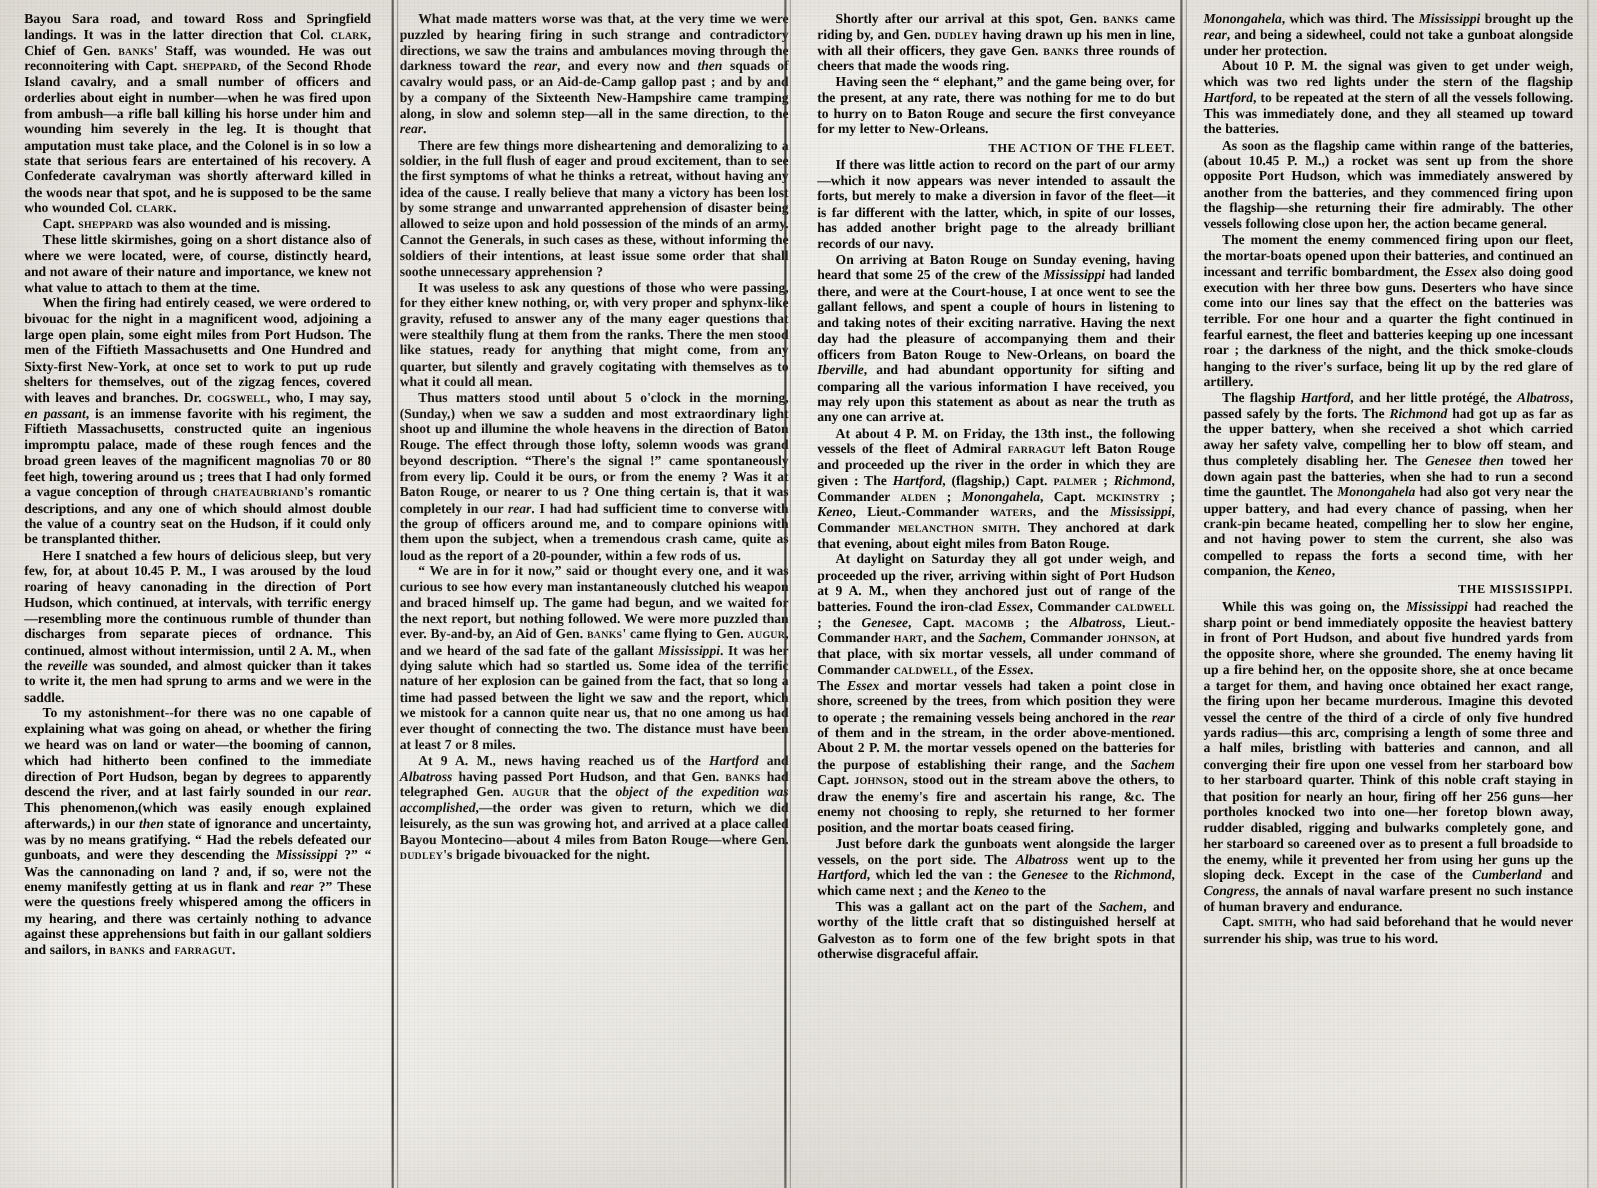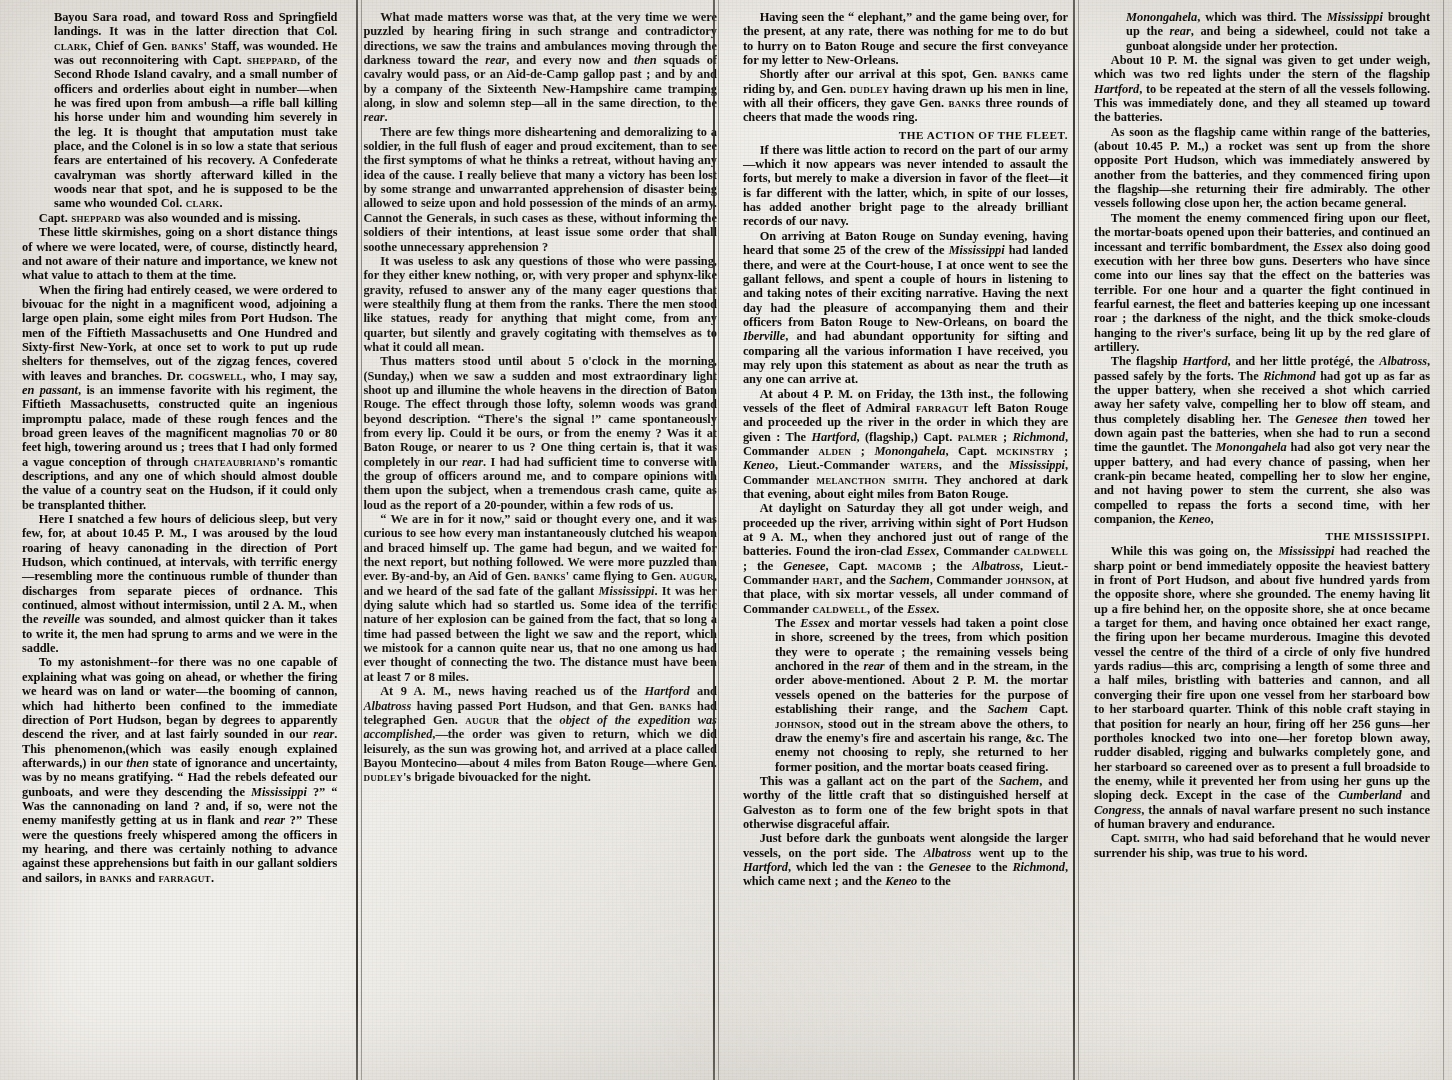--- a/index.html
+++ b/index.html
@@ -98,21 +98,21 @@
     font-size: 12.4px;
     line-height: 14.35px;
     letter-spacing: -0.05px;
     word-spacing: 0.4px;
     color: #14120f;
     font-weight: 700;
     font-family: "Liberation Serif", "DejaVu Serif", serif;
     -webkit-font-smoothing: none;
     filter: blur(0.18px) contrast(1.08);
   }
-  .para.no-indent { text-indent: 0; margin-left: 32px; }
+  .para.no-indent { text-indent: 0; }
 
   .subhead {
     margin: 3px 0 1px 0;
     text-align: right;
     text-indent: 0;
     font-size: 11.2px;
     line-height: 14px;
     font-weight: 700;
     letter-spacing: 0.55px;
     font-variant: small-caps;
@@ -140,44 +140,44 @@
 </head>
 <body>
 
 <div id="newspaper-page">
 
   <div id="columns">
 
     <div class="column col-1">
         <p class="para no-indent">Bayou Sara road, and toward Ross and Springfield landings. It was in the latter direction that Col. <span class="sc">CLARK</span>, Chief of Gen. <span class="sc">BANKS</span>' Staff, was wounded. He was out reconnoitering with Capt. <span class="sc">SHEPPARD</span>, of the Second Rhode Island cavalry, and a small number of officers and orderlies about eight in number—when he was fired upon from ambush—a rifle ball killing his horse under him and wounding him severely in the leg. It is thought that amputation must take place, and the Colonel is in so low a state that serious fears are entertained of his recovery. A Confederate cavalryman was shortly afterward killed in the woods near that spot, and he is supposed to be the same who wounded Col. <span class="sc">CLARK</span>.</p>
         <p class="para">Capt. <span class="sc">SHEPPARD</span> was also wounded and is missing.</p>
-        <p class="para">These little skirmishes, going on a short distance things of where we were located, were, of course, distinctly heard, and not aware of their nature and importance, we knew not what value to attach to them at the time.</p>
+        <p class="para">These little skirmishes, going on a short distance also of where we were located, were, of course, distinctly heard, and not aware of their nature and importance, we knew not what value to attach to them at the time.</p>
         <p class="para">When the firing had entirely ceased, we were ordered to bivouac for the night in a magnificent wood, adjoining a large open plain, some eight miles from Port Hudson. The men of the Fiftieth Massachusetts and One Hundred and Sixty-first New-York, at once set to work to put up rude shelters for themselves, out of the zigzag fences, covered with leaves and branches. Dr. <span class="sc">COGSWELL</span>, who, I may say, <span class="it">en passant</span>, is an immense favorite with his regiment, the Fiftieth Massachusetts, constructed quite an ingenious impromptu palace, made of these rough fences and the broad green leaves of the magnificent magnolias 70 or 80 feet high, towering around us ; trees that I had only formed a vague conception of through <span class="sc">CHATEAUBRIAND</span>'s romantic descriptions, and any one of which should almost double the value of a country seat on the Hudson, if it could only be transplanted thither.</p>
         <p class="para">Here I snatched a few hours of delicious sleep, but very few, for, at about 10.45 P. M., I was aroused by the loud roaring of heavy canonading in the direction of Port Hudson, which continued, at intervals, with terrific energy—resembling more the continuous rumble of thunder than discharges from separate pieces of ordnance. This continued, almost without intermission, until 2 A. M., when the <span class="it">reveille</span> was sounded, and almost quicker than it takes to write it, the men had sprung to arms and we were in the saddle.</p>
         <p class="para">To my astonishment--for there was no one capable of explaining what was going on ahead, or whether the firing we heard was on land or water—the booming of cannon, which had hitherto been confined to the immediate direction of Port Hudson, began by degrees to apparently descend the river, and at last fairly sounded in our <span class="it">rear</span>. This phenomenon,(which was easily enough explained afterwards,) in our <span class="it">then</span> state of ignorance and uncertainty, was by no means gratifying. “ Had the rebels defeated our gunboats, and were they descending the <span class="it">Mississippi</span> ?” “ Was the cannonading on land ? and, if so, were not the enemy manifestly getting at us in flank and <span class="it">rear</span> ?” These were the questions freely whispered among the officers in my hearing, and there was certainly nothing to advance against these apprehensions but faith in our gallant soldiers and sailors, in <span class="sc">BANKS</span> and <span class="sc">FARRAGUT</span>.</p>
       </div>
     <div class="column col-2">
         <p class="para">What made matters worse was that, at the very time we were puzzled by hearing firing in such strange and contradictory directions, we saw the trains and ambulances moving through the darkness toward the <span class="it">rear</span>, and every now and <span class="it">then</span> squads of cavalry would pass, or an Aid-de-Camp gallop past ; and by and by a company of the Sixteenth New-Hampshire came tramping along, in slow and solemn step—all in the same direction, to the <span class="it">rear</span>.</p>
         <p class="para">There are few things more disheartening and demoralizing to a soldier, in the full flush of eager and proud excitement, than to see the first symptoms of what he thinks a retreat, without having any idea of the cause. I really believe that many a victory has been lost by some strange and unwarranted apprehension of disaster being allowed to seize upon and hold possession of the minds of an army. Cannot the Generals, in such cases as these, without informing the soldiers of their intentions, at least issue some order that shall soothe unnecessary apprehension ?</p>
         <p class="para">It was useless to ask any questions of those who were passing, for they either knew nothing, or, with very proper and sphynx-like gravity, refused to answer any of the many eager questions that were stealthily flung at them from the ranks. There the men stood like statues, ready for anything that might come, from any quarter, but silently and gravely cogitating with themselves as to what it could all mean.</p>
         <p class="para">Thus matters stood until about 5 o'clock in the morning, (Sunday,) when we saw a sudden and most extraordinary light shoot up and illumine the whole heavens in the direction of Baton Rouge. The effect through those lofty, solemn woods was grand beyond description. “There's the signal !” came spontaneously from every lip. Could it be ours, or from the enemy ? Was it at Baton Rouge, or nearer to us ? One thing certain is, that it was completely in our <span class="it">rear</span>. I had had sufficient time to converse with the group of officers around me, and to compare opinions with them upon the subject, when a tremendous crash came, quite as loud as the report of a 20-pounder, within a few rods of us.</p>
         <p class="para">“ We are in for it now,” said or thought every one, and it was curious to see how every man instantaneously clutched his weapon and braced himself up. The game had begun, and we waited for the next report, but nothing followed. We were more puzzled than ever. By-and-by, an Aid of Gen. <span class="sc">BANKS</span>' came flying to Gen. <span class="sc">AUGUR</span>, and we heard of the sad fate of the gallant <span class="it">Mississippi</span>. It was her dying salute which had so startled us. Some idea of the terrific nature of her explosion can be gained from the fact, that so long a time had passed between the light we saw and the report, which we mistook for a cannon quite near us, that no one among us had ever thought of connecting the two. The distance must have been at least 7 or 8 miles.</p>
         <p class="para">At 9 A. M., news having reached us of the <span class="it">Hartford</span> and <span class="it">Albatross</span> having passed Port Hudson, and that Gen. <span class="sc">BANKS</span> had telegraphed Gen. <span class="sc">AUGUR</span> that the <span class="it">object of the expedition was accomplished</span>,—the order was given to return, which we did leisurely, as the sun was growing hot, and arrived at a place called Bayou Montecino—about 4 miles from Baton Rouge—where Gen. <span class="sc">DUDLEY</span>'s brigade bivouacked for the night.</p>
       </div>
     <div class="column col-3">
+        <p class="para">Shortly after our arrival at this spot, Gen. <span class="sc">BANKS</span> came riding by, and Gen. <span class="sc">DUDLEY</span> having drawn up his men in line, with all their officers, they gave Gen. <span class="sc">BANKS</span> three rounds of cheers that made the woods ring.</p>
         <p class="para">Having seen the “ elephant,” and the game being over, for the present, at any rate, there was nothing for me to do but to hurry on to Baton Rouge and secure the first conveyance for my letter to New-Orleans.</p>
-        <p class="para">Shortly after our arrival at this spot, Gen. <span class="sc">BANKS</span> came riding by, and Gen. <span class="sc">DUDLEY</span> having drawn up his men in line, with all their officers, they gave Gen. <span class="sc">BANKS</span> three rounds of cheers that made the woods ring.</p>
         <p class="subhead">THE ACTION OF THE FLEET.</p>
         <p class="para">If there was little action to record on the part of our army—which it now appears was never intended to assault the forts, but merely to make a diversion in favor of the fleet—it is far different with the latter, which, in spite of our losses, has added another bright page to the already brilliant records of our navy.</p>
         <p class="para">On arriving at Baton Rouge on Sunday evening, having heard that some 25 of the crew of the <span class="it">Mississippi</span> had landed there, and were at the Court-house, I at once went to see the gallant fellows, and spent a couple of hours in listening to and taking notes of their exciting narrative. Having the next day had the pleasure of accompanying them and their officers from Baton Rouge to New-Orleans, on board the <span class="it">Iberville</span>, and had abundant opportunity for sifting and comparing all the various information I have received, you may rely upon this statement as about as near the truth as any one can arrive at.</p>
         <p class="para">At about 4 P. M. on Friday, the 13th inst., the following vessels of the fleet of Admiral <span class="sc">FARRAGUT</span> left Baton Rouge and proceeded up the river in the order in which they are given : The <span class="it">Hartford</span>, (flagship,) Capt. <span class="sc">PALMER</span> ; <span class="it">Richmond</span>, Commander <span class="sc">ALDEN</span> ; <span class="it">Monongahela</span>, Capt. <span class="sc">McKINSTRY</span> ; <span class="it">Keneo</span>, Lieut.-Commander <span class="sc">WATERS</span>, and the <span class="it">Mississippi</span>, Commander <span class="sc">MELANCTHON</span> <span class="sc">SMITH</span>. They anchored at dark that evening, about eight miles from Baton Rouge.</p>
         <p class="para">At daylight on Saturday they all got under weigh, and proceeded up the river, arriving within sight of Port Hudson at 9 A. M., when they anchored just out of range of the batteries. Found the iron-clad <span class="it">Essex</span>, Commander <span class="sc">CALDWELL</span> ; the <span class="it">Genesee</span>, Capt. <span class="sc">MACOMB</span> ; the <span class="it">Albatross</span>, Lieut.-Commander <span class="sc">HART</span>, and the <span class="it">Sachem</span>, Commander <span class="sc">JOHNSON</span>, at that place, with six mortar vessels, all under command of Commander <span class="sc">CALDWELL</span>, of the <span class="it">Essex</span>.</p>
         <p class="para no-indent">The <span class="it">Essex</span> and mortar vessels had taken a point close in shore, screened by the trees, from which position they were to operate ; the remaining vessels being anchored in the <span class="it">rear</span> of them and in the stream, in the order above-mentioned. About 2 P. M. the mortar vessels opened on the batteries for the purpose of establishing their range, and the <span class="it">Sachem</span> Capt. <span class="sc">JOHNSON</span>, stood out in the stream above the others, to draw the enemy's fire and ascertain his range, &amp;c. The enemy not choosing to reply, she returned to her former position, and the mortar boats ceased firing.</p>
+        <p class="para">Just before dark the gunboats went alongside the larger vessels, on the port side. The <span class="it">Albatross</span> went up to the <span class="it">Hartford</span>, which led the van : the <span class="it">Genesee</span> to the <span class="it">Richmond</span>, which came next ; and the <span class="it">Keneo</span> to the</p>
         <p class="para">This was a gallant act on the part of the <span class="it">Sachem</span>, and worthy of the little craft that so distinguished herself at Galveston as to form one of the few bright spots in that otherwise disgraceful affair.</p>
-        <p class="para">Just before dark the gunboats went alongside the larger vessels, on the port side. The <span class="it">Albatross</span> went up to the <span class="it">Hartford</span>, which led the van : the <span class="it">Genesee</span> to the <span class="it">Richmond</span>, which came next ; and the <span class="it">Keneo</span> to the</p>
       </div>
     <div class="column col-4">
         <p class="para no-indent"><span class="it">Monongahela</span>, which was third. The <span class="it">Mississippi</span> brought up the <span class="it">rear</span>, and being a sidewheel, could not take a gunboat alongside under her protection.</p>
         <p class="para">About 10 P. M. the signal was given to get under weigh, which was two red lights under the stern of the flagship <span class="it">Hartford</span>, to be repeated at the stern of all the vessels following. This was immediately done, and they all steamed up toward the batteries.</p>
         <p class="para">As soon as the flagship came within range of the batteries, (about 10.45 P. M.,) a rocket was sent up from the shore opposite Port Hudson, which was immediately answered by another from the batteries, and they commenced firing upon the flagship—she returning their fire admirably. The other vessels following close upon her, the action became general.</p>
         <p class="para">The moment the enemy commenced firing upon our fleet, the mortar-boats opened upon their batteries, and continued an incessant and terrific bombardment, the <span class="it">Essex</span> also doing good execution with her three bow guns. Deserters who have since come into our lines say that the effect on the batteries was terrible. For one hour and a quarter the fight continued in fearful earnest, the fleet and batteries keeping up one incessant roar ; the darkness of the night, and the thick smoke-clouds hanging to the river's surface, being lit up by the red glare of artillery.</p>
         <p class="para">The flagship <span class="it">Hartford</span>, and her little protégé, the <span class="it">Albatross</span>, passed safely by the forts. The <span class="it">Richmond</span> had got up as far as the upper battery, when she received a shot which carried away her safety valve, compelling her to blow off steam, and thus completely disabling her. The <span class="it">Genesee</span> <span class="it">then</span> towed her down again past the batteries, when she had to run a second time the gauntlet. The <span class="it">Monongahela</span> had also got very near the upper battery, and had every chance of passing, when her crank-pin became heated, compelling her to slow her engine, and not having power to stem the current, she also was compelled to repass the forts a second time, with her companion, the <span class="it">Keneo</span>,</p>
         <p class="subhead">THE MISSISSIPPI.</p>
         <p class="para">While this was going on, the <span class="it">Mississippi</span> had reached the sharp point or bend immediately opposite the heaviest battery in front of Port Hudson, and about five hundred yards from the opposite shore, where she grounded. The enemy having lit up a fire behind her, on the opposite shore, she at once became a target for them, and having once obtained her exact range, the firing upon her became murderous. Imagine this devoted vessel the centre of the third of a circle of only five hundred yards radius—this arc, comprising a length of some three and a half miles, bristling with batteries and cannon, and all converging their fire upon one vessel from her starboard bow to her starboard quarter. Think of this noble craft staying in that position for nearly an hour, firing off her 256 guns—her portholes knocked two into one—her foretop blown away, rudder disabled, rigging and bulwarks completely gone, and her starboard so careened over as to present a full broadside to the enemy, while it prevented her from using her guns up the sloping deck. Except in the case of the <span class="it">Cumberland</span> and <span class="it">Congress</span>, the annals of naval warfare present no such instance of human bravery and endurance.</p>
         <p class="para">Capt. <span class="sc">SMITH</span>, who had said beforehand that he would never surrender his ship, was true to his word.</p>

